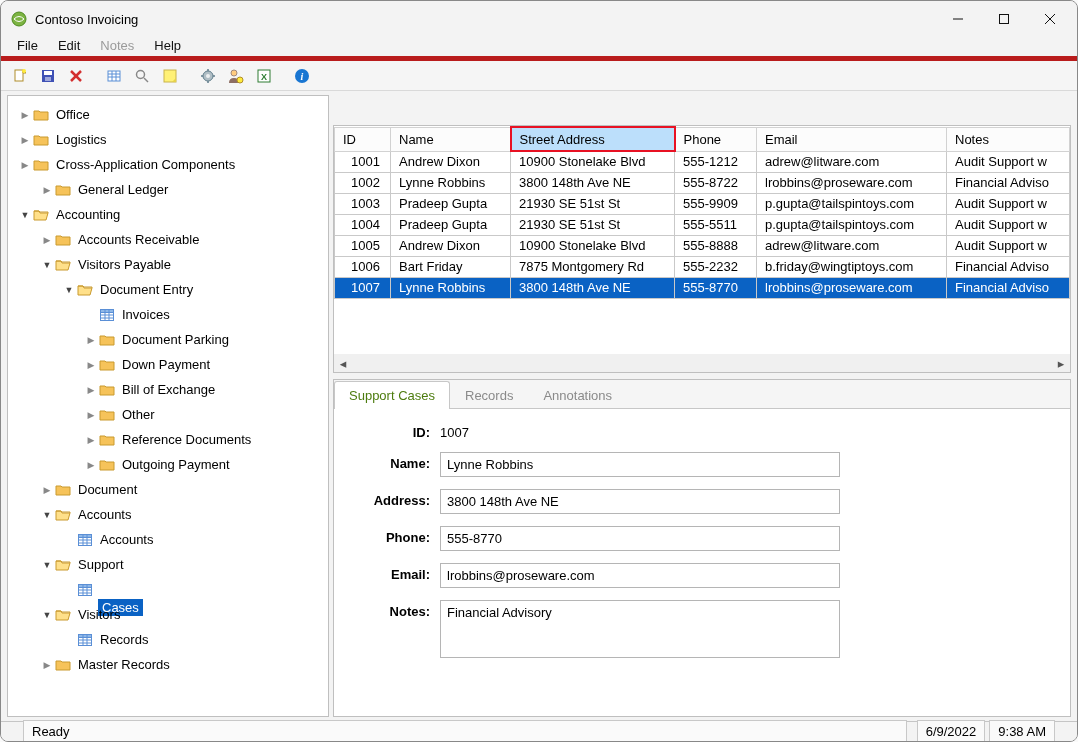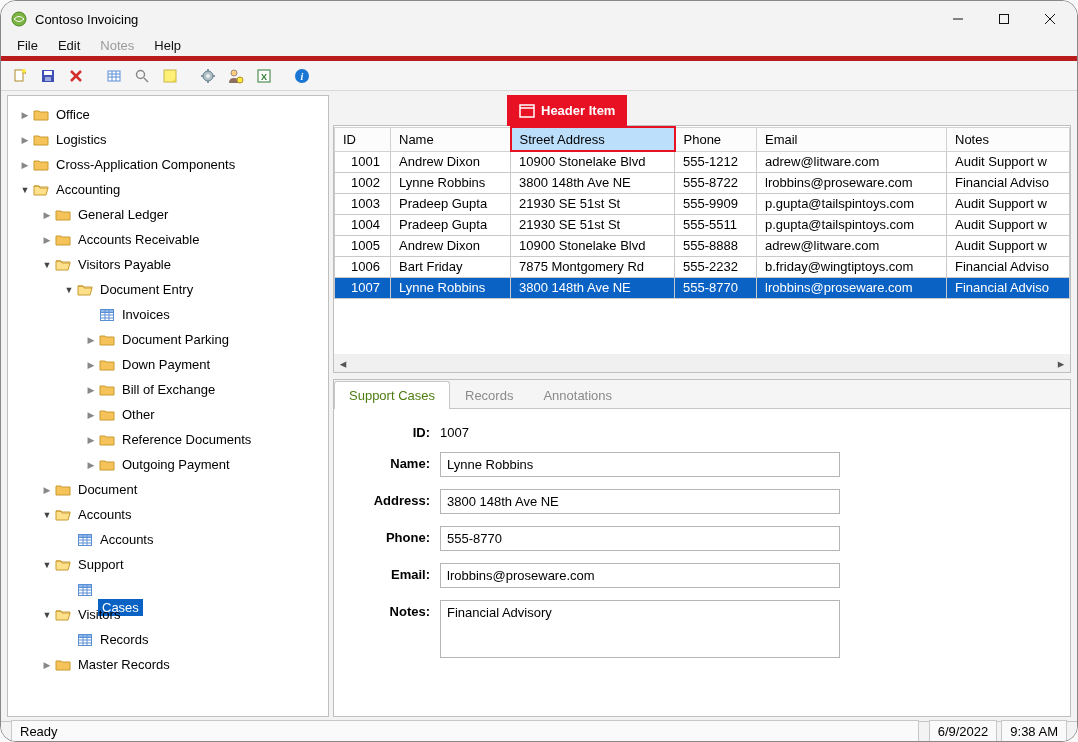--- a/index.html
+++ b/index.html
@@ -1,17 +1,17 @@
 <!DOCTYPE html>
 <html><head>
 <meta charset="utf-8">
 <style>
   * { box-sizing: border-box; }
   html, body { margin: 0; padding: 0; font-family: "Segoe UI", Tahoma, sans-serif; font-size: 13px; background: #fafafa; }
-  .window { width: 1078px; height: 742px; border: 1px solid #888; border-radius: 16px; background: #f3f3f3; display: flex; flex-direction: column; overflow: hidden; position: relative; }
+  .window { width: 1078px; height: 742px; border: 1px solid #888; border-radius: 8px; background: #f3f3f3; display: flex; flex-direction: column; overflow: hidden; position: relative; }
   
   .titlebar { height: 36px; display: flex; align-items: center; padding: 0 4px 0 10px; background: #f3f3f3; }
   .titlebar .app-icon { width: 16px; height: 16px; margin-right: 8px; }
   .titlebar .title { flex: 0 0 auto; }
   .titlebar .spacer { flex: 1; }
   .win-btns { display: flex; }
   .win-btn { width: 46px; height: 30px; display: flex; align-items: center; justify-content: center; }
   .win-btn svg { width: 12px; height: 12px; stroke: #111; stroke-width: 1; fill: none; }
   
   .menubar { height: 24px; display: flex; align-items: flex-end; padding: 0 6px; background: #f3f3f3; border-bottom: 5px solid #b91c1c;}
@@ -61,21 +61,21 @@
   .tab { padding:6px 14px; border:1px solid transparent; border-bottom:none; color:#8a8a8a; position:relative; top:1px;}
   .tab.active { background:#fff; border-color:#c7c7c7; color:#4d7c0f; border-top-left-radius:3px; border-top-right-radius:3px;}
   .form { padding: 12px 0 0 0;}
   .frow { display:flex; align-items:flex-start; margin-bottom:12px;}
   .frow label{ width:96px; text-align:right; font-weight:700; margin-right:10px; padding-top:4px;}
   .frow .val-plain{ padding-top:4px;}
   .frow input, .frow textarea { border:1px solid #b5b5b5; padding:4px 6px; font: inherit; width: 400px; background:#fff;}
   .frow textarea{ height:58px; resize:none;}
 
   
-  .statusbar { height:20px; border-top:1px solid #c5c5c5; background:#f3f3f3; display:flex; align-items:center; padding:0 10px;}
+  .statusbar { height:20px; border-top:1px solid #c5c5c5; background:#f3f3f3; display:flex; align-items:center; padding:0 22px;}
   .statusbar .cell{ border:1px solid #c8c8c8; padding:3px 8px; background:#fafafa;}
   .statusbar .cell:first-child{flex:1; margin-right:6px;}
   .statusbar .cell + .cell{ margin-left:4px;}
 
   
   .right-inner-top{ position:relative; margin-top:30px;}
 </style>
 </head>
 <body>
 
@@ -219,38 +219,38 @@
           </div>
           <div class="tree-row" style="padding-left: 8px;">
             <span class="twisty closed"></span>
             <span class="ticon">
               <svg width="16" height="16" viewBox="0 0 16 16">
                 <path d="M1 4 L1 13 L15 13 L15 5 L7 5 L6 4 Z" fill="#f6c35a" stroke="#c99a2e"></path>
               </svg>
             </span>
             <span class="label-span">Cross-Application Components</span>
           </div>
+          <div class="tree-row" style="padding-left: 30px;">
+            <span class="twisty closed"></span>
+            <span class="ticon">
+              <svg width="16" height="16" viewBox="0 0 16 16">
+                <path d="M1 4 L1 13 L15 13 L15 5 L7 5 L6 4 Z" fill="#f6c35a" stroke="#c99a2e"></path>
+              </svg>
+            </span>
+            <span class="label-span">General Ledger</span>
+          </div>
           <div class="tree-row" style="padding-left: 8px;">
             <span class="twisty open"></span>
             <span class="ticon">
               <svg width="16" height="16" viewBox="0 0 16 16">
                 <path d="M1 4 L1 13 L13 13 L15 6 L7 6 L6 4 Z" fill="#ffe08a" stroke="#c99a2e"></path>
                 <path d="M1 4 L6 4 L7 5 L15 5 L15 6" fill="none" stroke="#c99a2e"></path>
               </svg>
             </span>
             <span class="label-span">Accounting</span>
-          </div>
-          <div class="tree-row" style="padding-left: 30px;">
-            <span class="twisty closed"></span>
-            <span class="ticon">
-              <svg width="16" height="16" viewBox="0 0 16 16">
-                <path d="M1 4 L1 13 L15 13 L15 5 L7 5 L6 4 Z" fill="#f6c35a" stroke="#c99a2e"></path>
-              </svg>
-            </span>
-            <span class="label-span">General Ledger</span>
           </div>
           <div class="tree-row" style="padding-left: 30px;">
             <span class="twisty closed"></span>
             <span class="ticon">
               <svg width="16" height="16" viewBox="0 0 16 16">
                 <path d="M1 4 L1 13 L15 13 L15 5 L7 5 L6 4 Z" fill="#f6c35a" stroke="#c99a2e"></path>
               </svg>
             </span>
             <span class="label-span">Accounts Receivable</span>
           </div>
@@ -430,27 +430,20 @@
                 <path d="M1 4 L1 13 L15 13 L15 5 L7 5 L6 4 Z" fill="#f6c35a" stroke="#c99a2e"></path>
               </svg>
             </span>
             <span class="label-span">Master Records</span>
           </div>
         </div>
     </div>
 
     <div class="right-pane">
       <div class="right-inner-top">
-        <div class="header-callout">
-          <svg viewBox="0 0 16 14">
-              <rect x="1" y="1" width="14" height="12"></rect>
-              <line x1="1" y1="4" x2="15" y2="4"></line>
-            </svg>
-          <span>Header Item</span>
-        </div>
         <div class="grid-wrap">
           <table class="grid-table">
             <colgroup>
                 <col style="width:56px">
                 <col style="width:120px">
                 <col style="width:164px">
                 <col style="width:82px">
                 <col style="width:190px">
                 <col>
               </colgroup>

